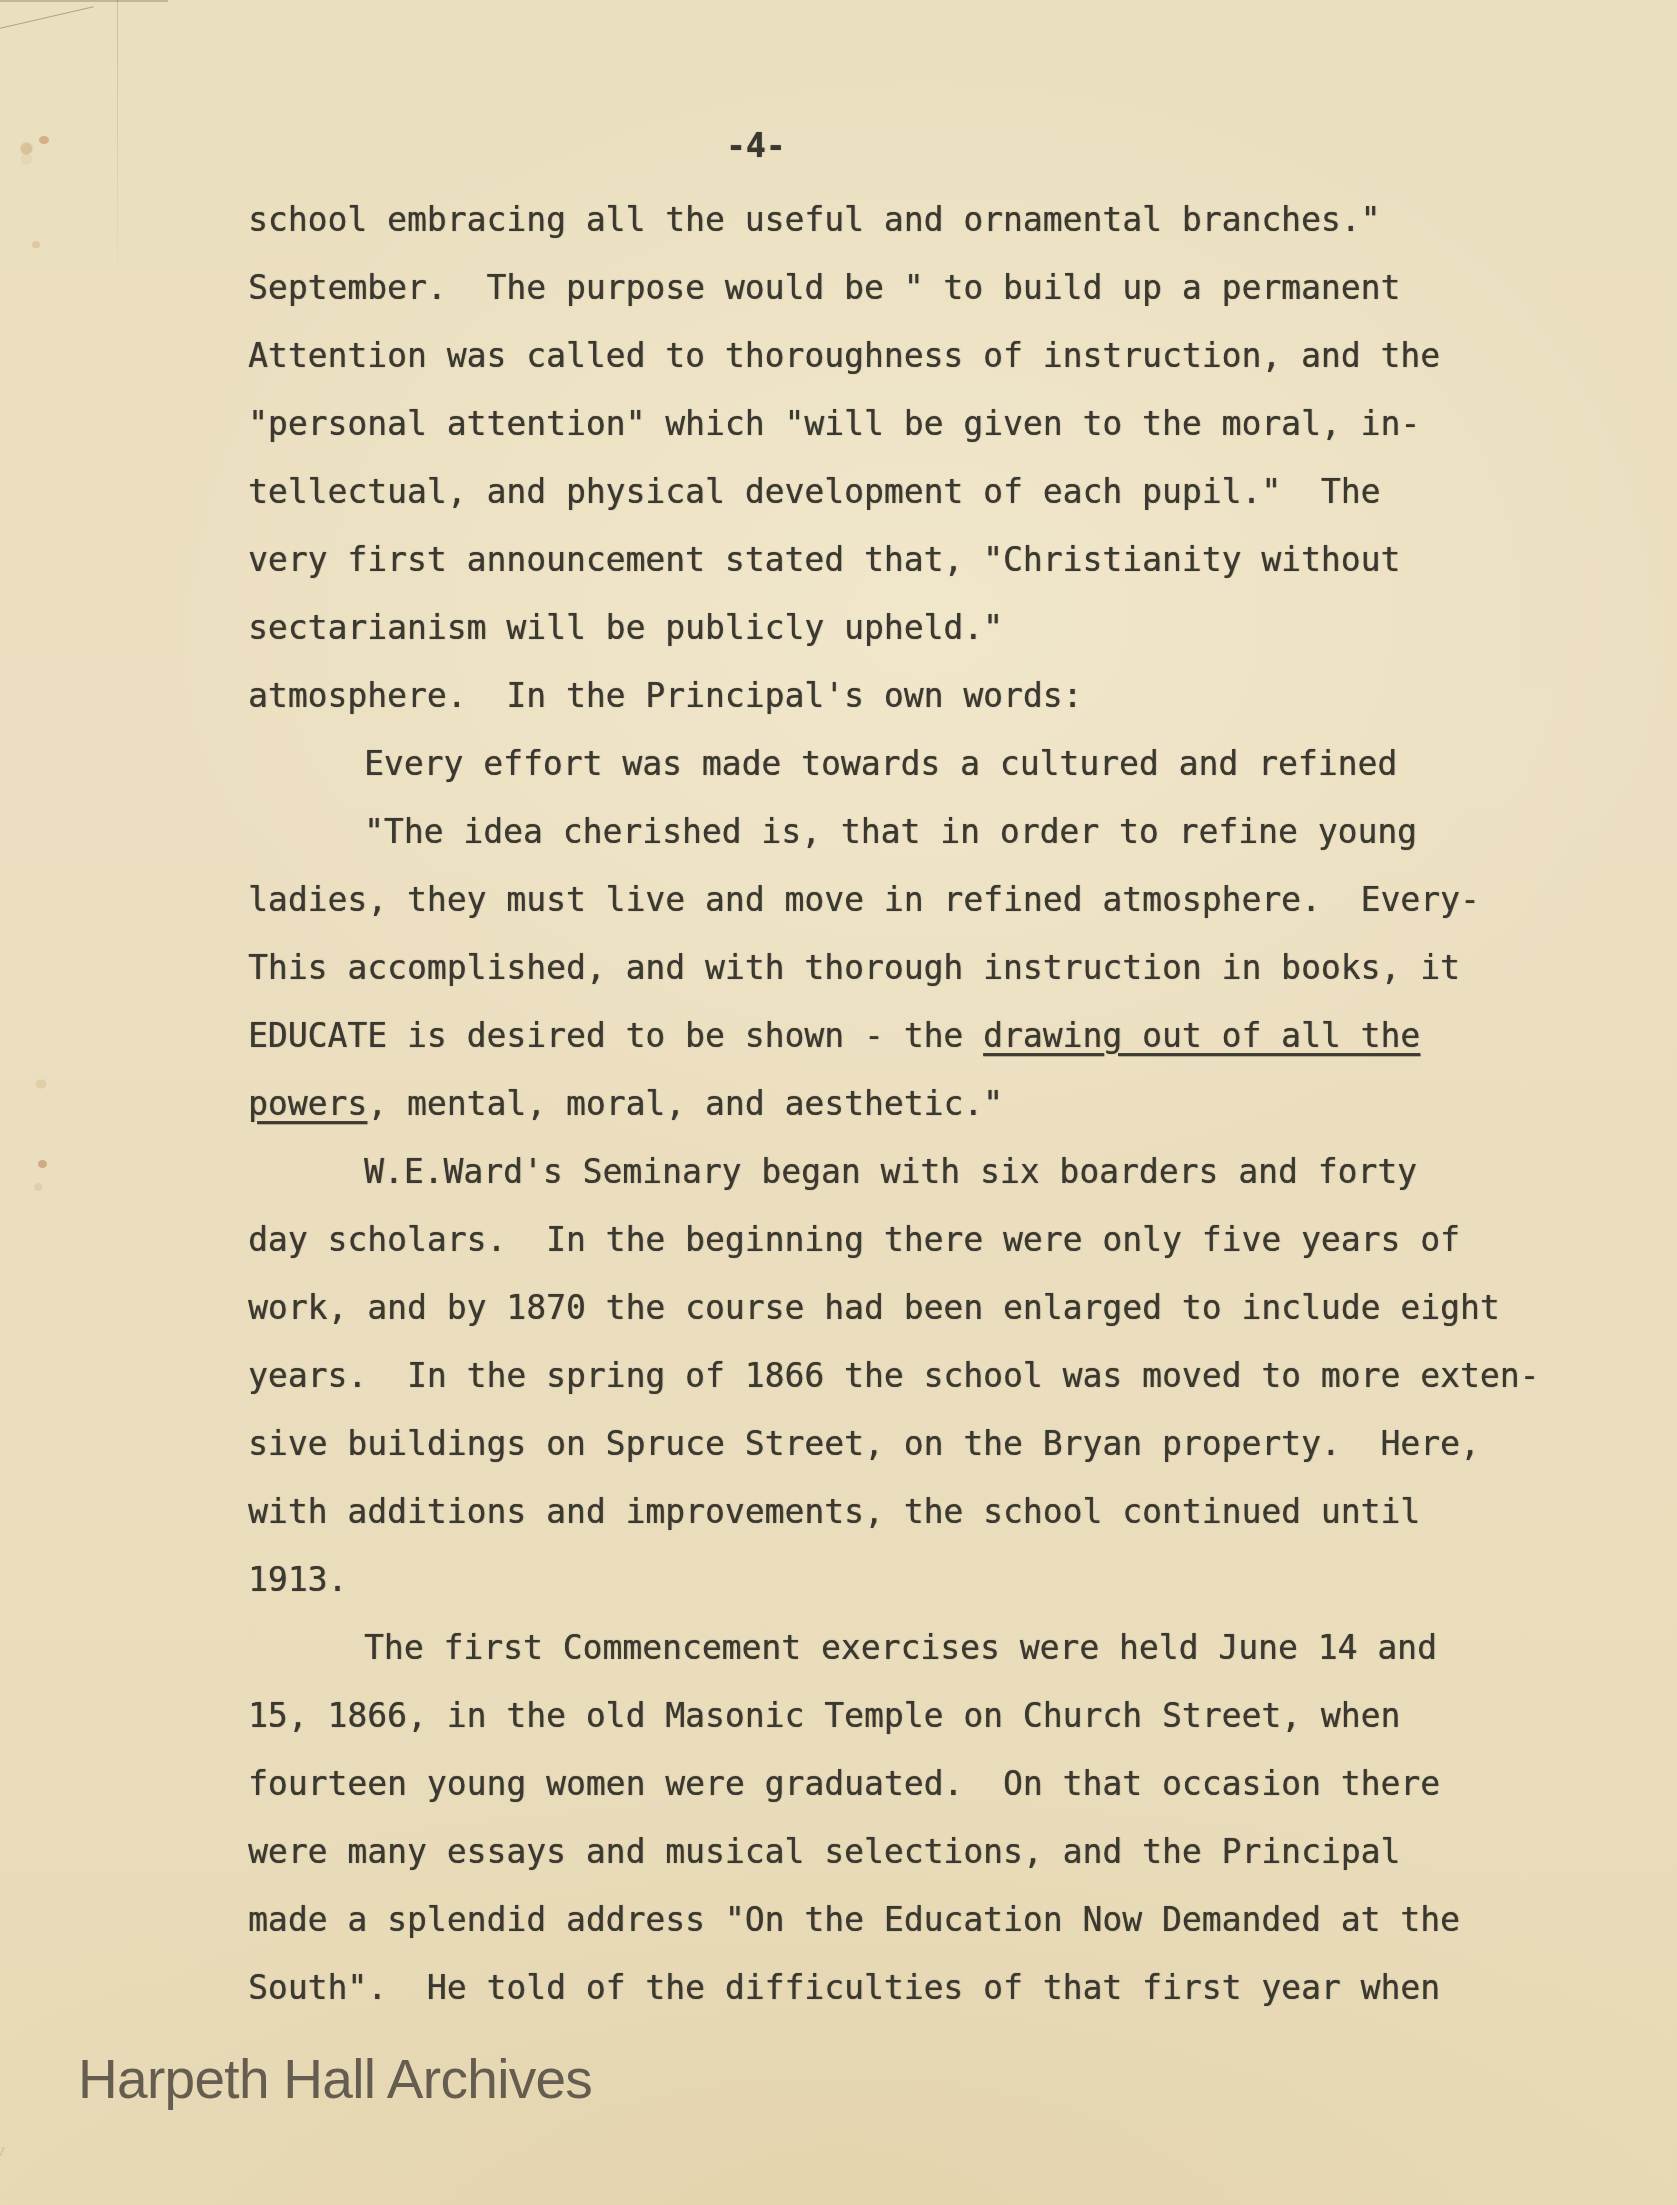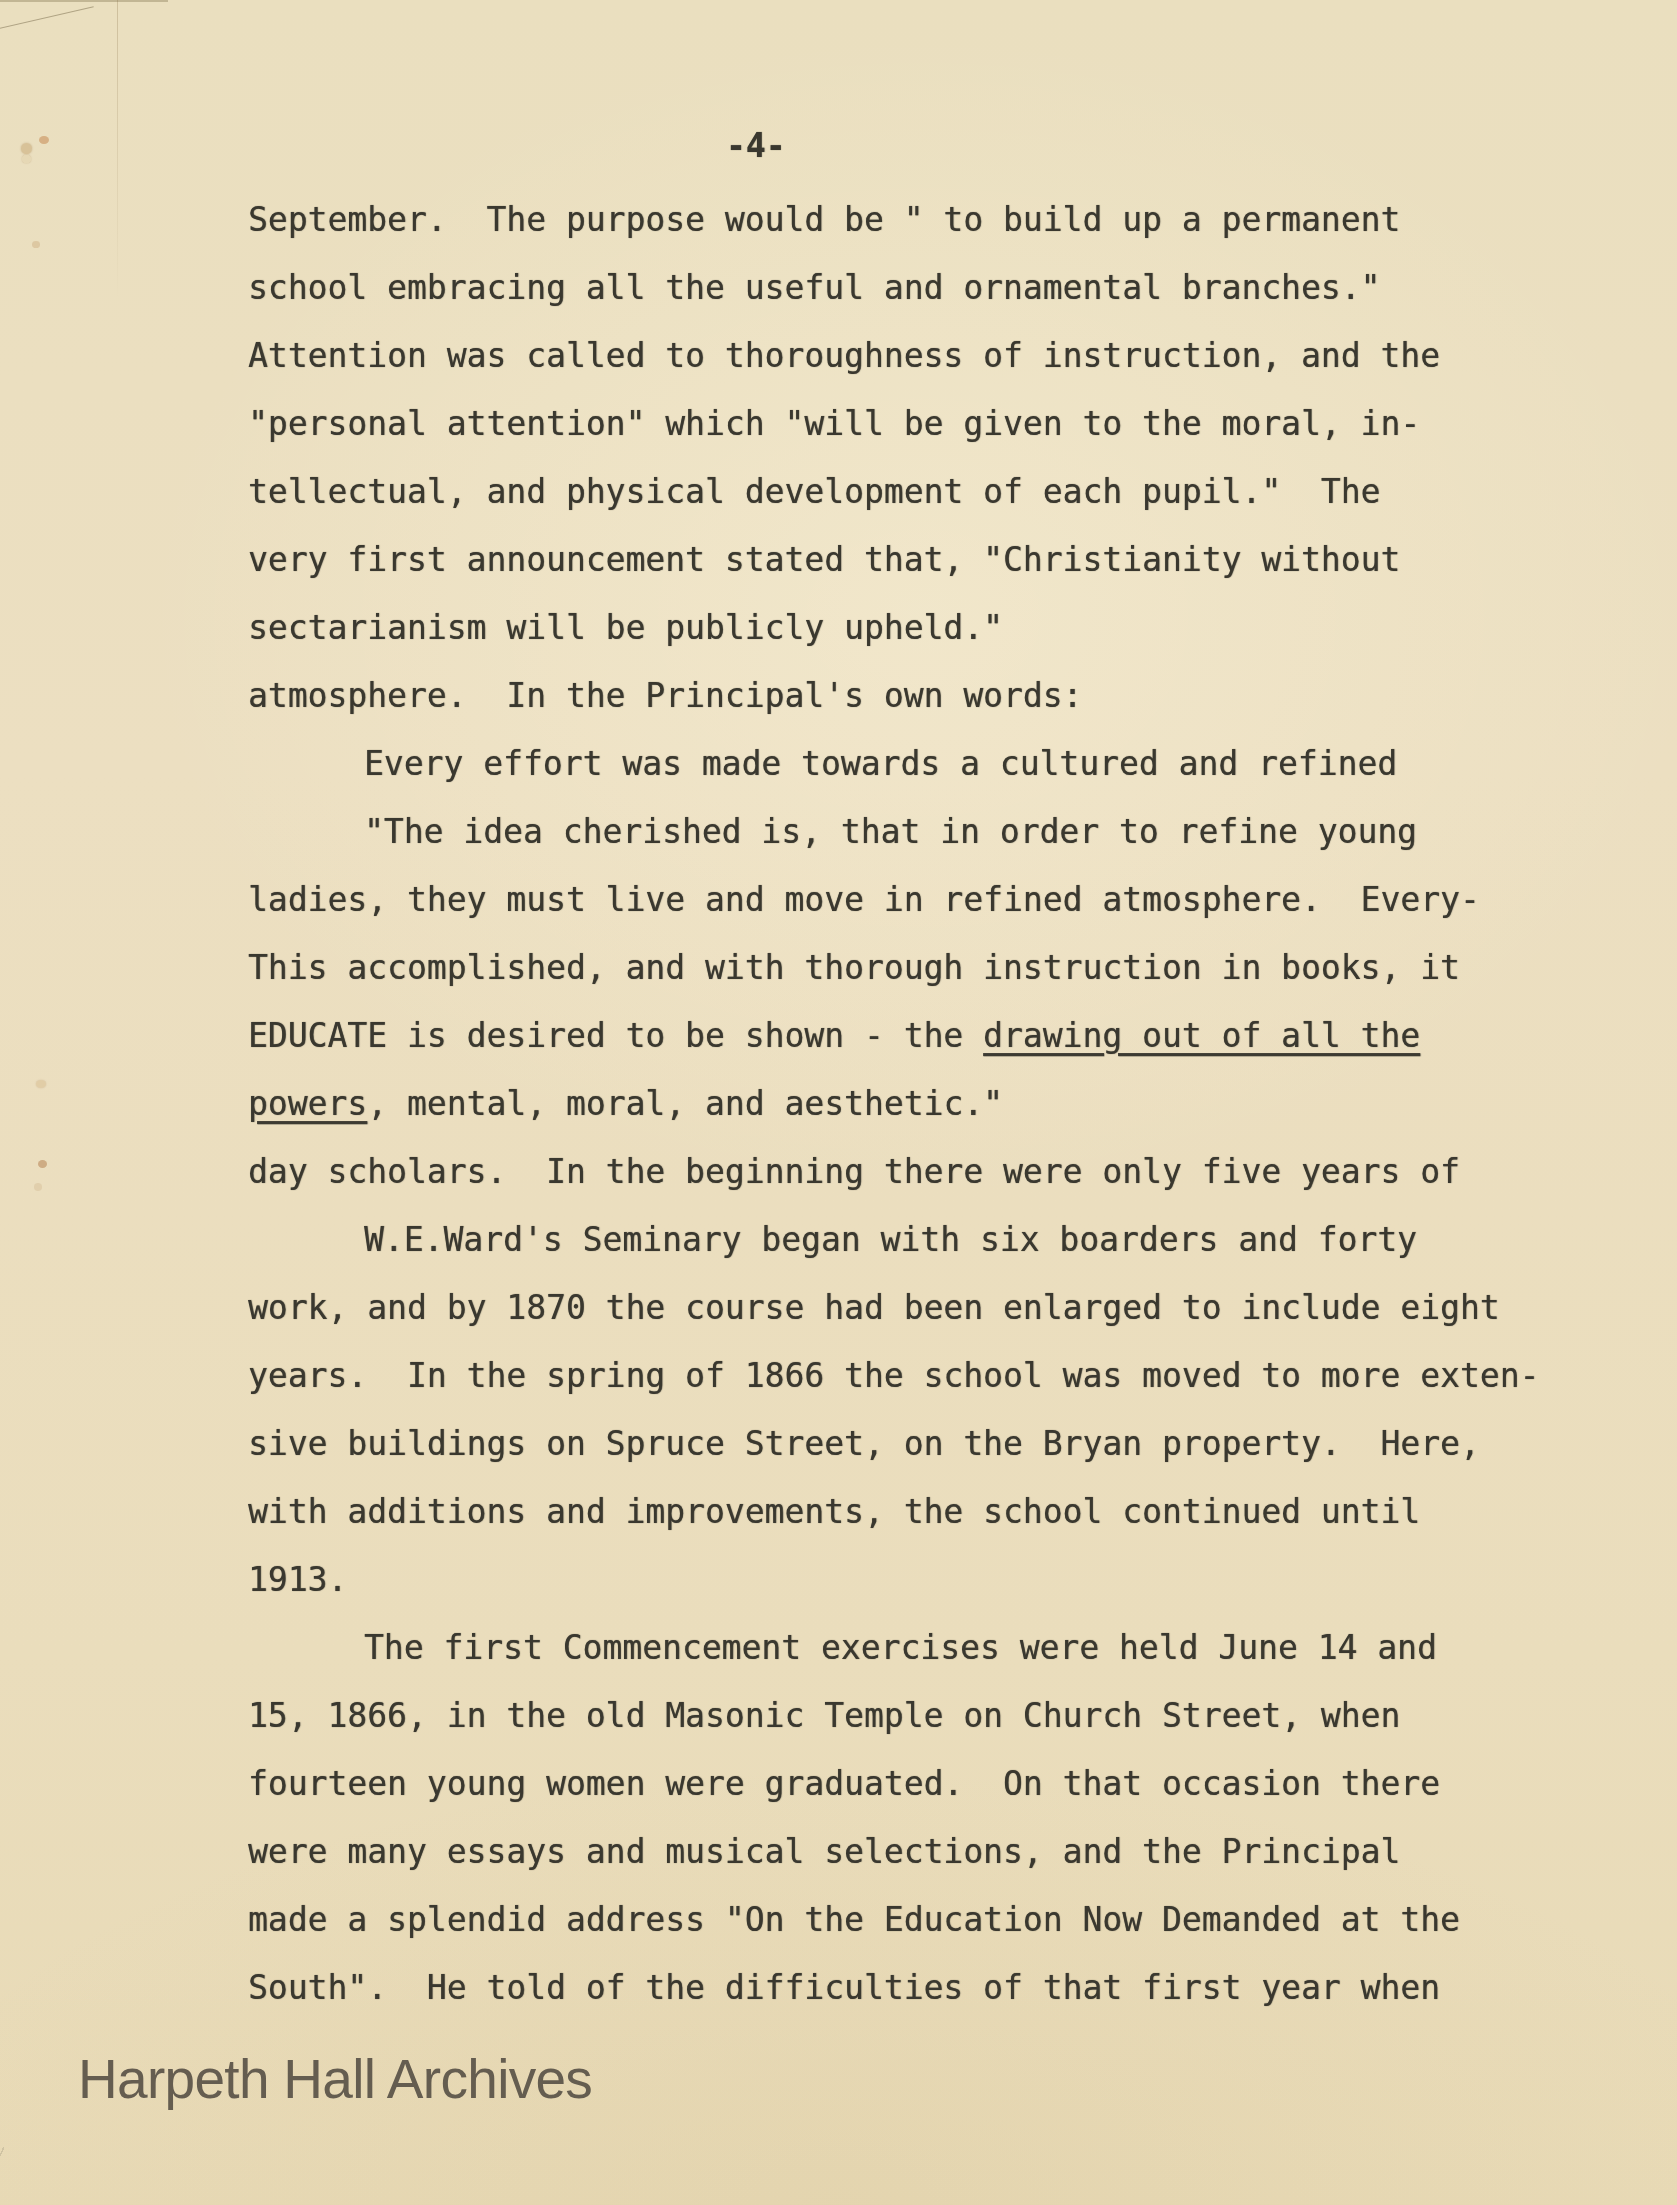--- a/index.html
+++ b/index.html
@@ -110,36 +110,36 @@
   <div class="speck" style="left:22.4px; top:155px; width:8.4px; height:8.4px; background:rgba(230,215,180,0.9); box-shadow:0 0 1.4px rgba(150,110,60,0.45);"></div>
   <div class="speck" style="left:32px; top:241px; width:8.4px; height:7px; background:rgba(215,190,150,0.7);"></div>
   <div class="speck" style="left:36px; top:1080px; width:9.8px; height:8.4px; background:rgba(222,200,160,0.8); box-shadow:0 0 1.4px rgba(150,110,60,0.35);"></div>
   <div class="speck" style="left:38px; top:1160px; width:9px; height:8.4px; background:rgba(170,110,60,0.45);"></div>
   <div class="speck" style="left:34px; top:1183px; width:8.4px; height:7.7px; background:rgba(222,202,165,0.75);"></div>
   <div class="bottom-smudge"></div>
 
   <div class="page-number">-4-</div>
 
   <div class="typed-text" id="typed-text">
+      <div class="line"><span class="seg">school embracing all the useful and ornamental branches."</span></div>
       <div class="line"><span class="seg">September.  The purpose would be " to build up a permanent</span></div>
-      <div class="line"><span class="seg">school embracing all the useful and ornamental branches."</span></div>
       <div class="line"><span class="seg">Attention was called to thoroughness of instruction, and the</span></div>
       <div class="line"><span class="seg">"personal attention" which "will be given to the moral, in-</span></div>
       <div class="line"><span class="seg">tellectual, and physical development of each pupil."  The</span></div>
       <div class="line"><span class="seg">very first announcement stated that, "Christianity without</span></div>
       <div class="line"><span class="seg">sectarianism will be publicly upheld."</span></div>
       <div class="line"><span class="seg">atmosphere.  In the Principal's own words:</span></div>
       <div class="line indent"><span class="seg">Every effort was made towards a cultured and refined</span></div>
       <div class="line indent"><span class="seg">"The idea cherished is, that in order to refine young</span></div>
       <div class="line"><span class="seg">ladies, they must live and move in refined atmosphere.  Every-</span></div>
       <div class="line"><span class="seg">This accomplished, and with thorough instruction in books, it</span></div>
       <div class="line"><span class="seg">EDUCATE is desired to be shown - the </span><span class="seg u">drawing out of all the</span></div>
       <div class="line"><span class="seg u">powers</span><span class="seg">, mental, moral, and aesthetic."</span></div>
+      <div class="line indent"><span class="seg">W.E.Ward's Seminary began with six boarders and forty</span></div>
       <div class="line"><span class="seg">day scholars.  In the beginning there were only five years of</span></div>
-      <div class="line indent"><span class="seg">W.E.Ward's Seminary began with six boarders and forty</span></div>
       <div class="line"><span class="seg">work, and by 1870 the course had been enlarged to include eight</span></div>
       <div class="line"><span class="seg">years.  In the spring of 1866 the school was moved to more exten-</span></div>
       <div class="line"><span class="seg">sive buildings on Spruce Street, on the Bryan property.  Here,</span></div>
       <div class="line"><span class="seg">with additions and improvements, the school continued until</span></div>
       <div class="line"><span class="seg">1913.</span></div>
       <div class="line indent"><span class="seg">The first Commencement exercises were held June 14 and</span></div>
       <div class="line"><span class="seg">15, 1866, in the old Masonic Temple on Church Street, when</span></div>
       <div class="line"><span class="seg">fourteen young women were graduated.  On that occasion there</span></div>
       <div class="line"><span class="seg">were many essays and musical selections, and the Principal</span></div>
       <div class="line"><span class="seg">made a splendid address "On the Education Now Demanded at the</span></div>

